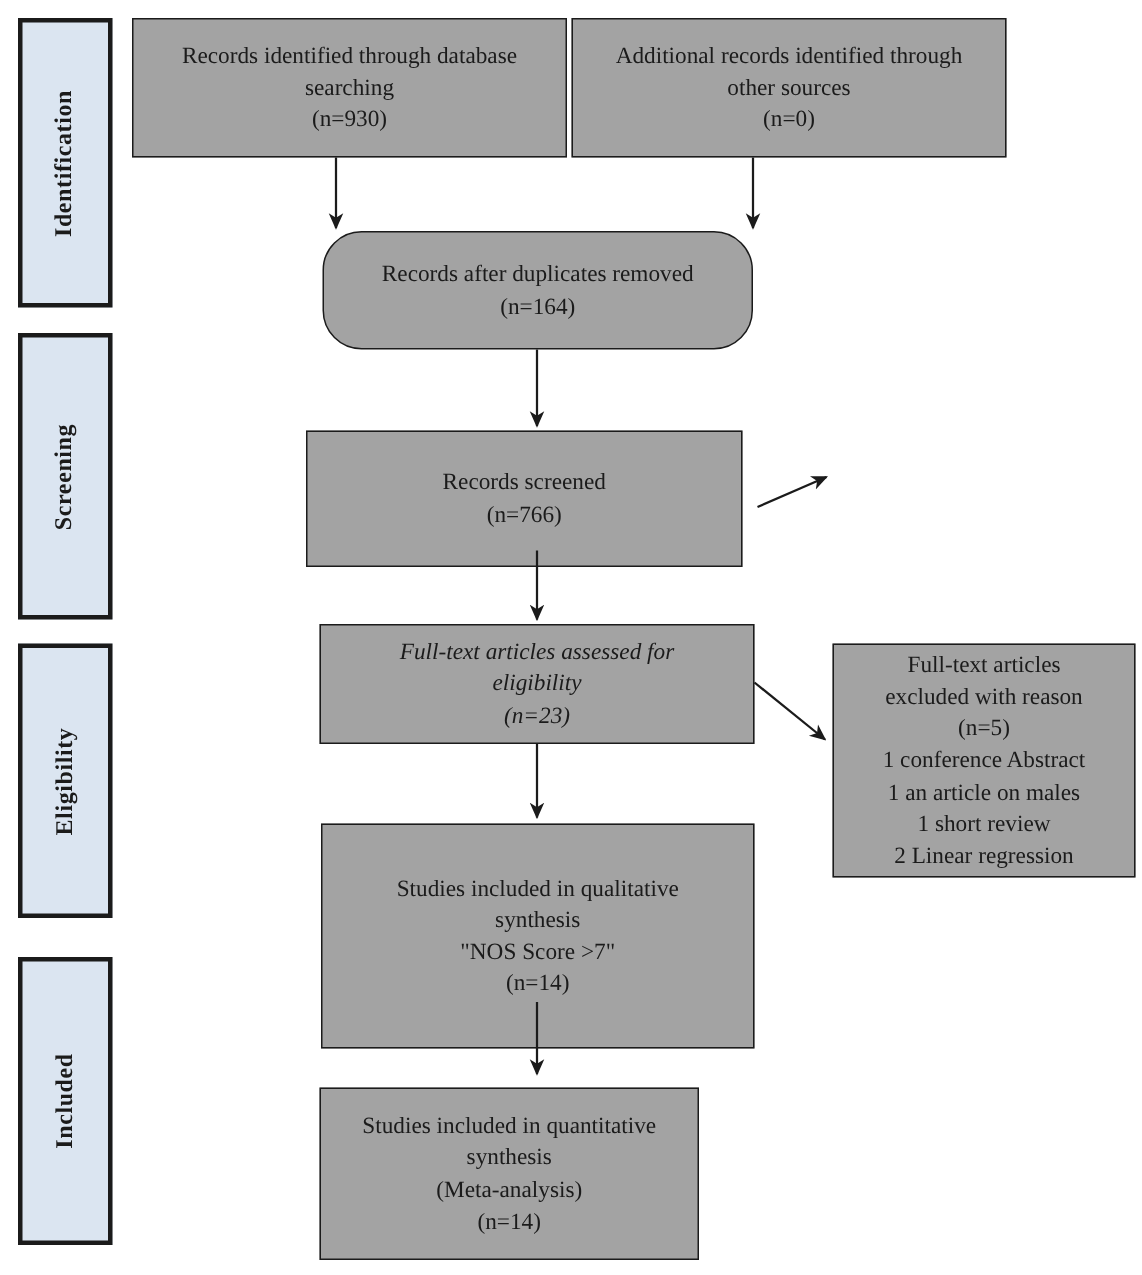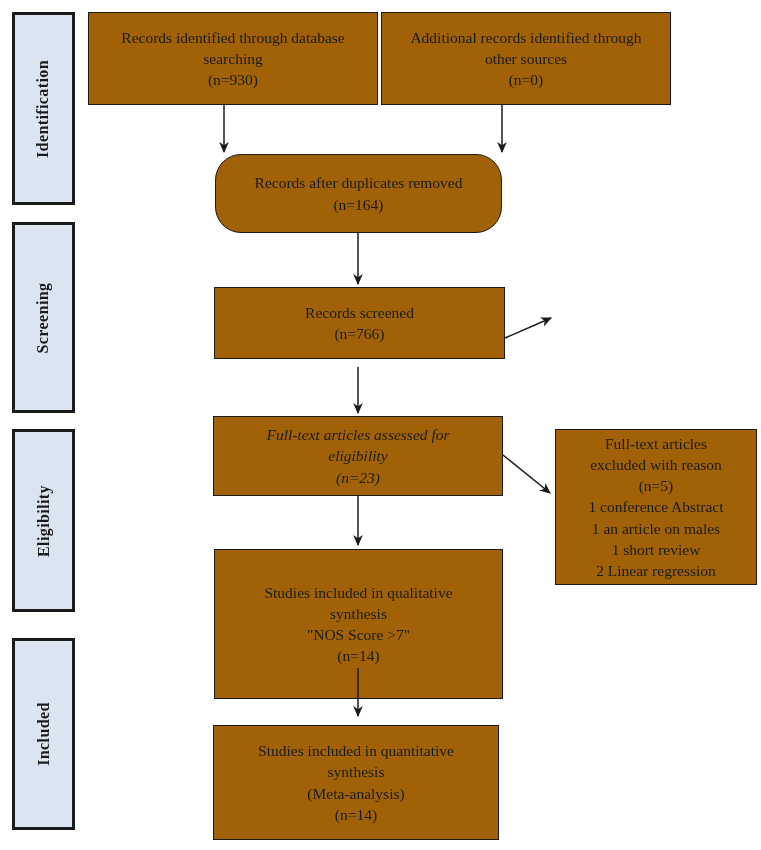--- a/index.html
+++ b/index.html
@@ -28,41 +28,41 @@
     color:var(--line-color, #1b1b1b);
   }
   #stage-identification { top:12px;  height:193px; }
   #stage-screening      { top:222px; height:191px; }
   #stage-eligibility    { top:429px; height:183px; }
   #stage-included       { top:638px; height:192px; }
 
   
   .node {
     position:absolute;
-    background:#a16207;
+    background:#a3a3a3;
     border:1.5px solid var(--line-color, #1b1b1b);
     display:flex; align-items:center; justify-content:center;
     text-align:center;
   }
   .node-text {
     white-space:pre-line;
     font-size:15.5px;
     line-height:1.36;
     color:var(--line-color, #1b1b1b);
     padding:2px 6px;
   }
   #n-records-identified { left:88px;  top:12px;  width:290px; height:93px; }
   #n-additional-records { left:381px; top:12px;  width:290px; height:93px; }
   #n-duplicates-removed { left:215px; top:154px; width:287px; height:79px;border-radius:26px; }
-  #n-records-screened   { left:214px; top:287px; width:291px; height:72px;font-family:Liberation Serif, serif; }
+  #n-records-screened   { left:204px; top:287px; width:291px; height:91px;font-family:Liberation Serif, serif; }
   #n-records-excluded   { left:554px; top:228px; width:200px; height:160px; }
   #n-fulltext-assessed  { left:213px; top:416px; width:290px; height:80px;font-style:italic; }
   #n-fulltext-excluded  { left:555px; top:429px; width:202px; height:156px; }
   #n-qualitative        { left:214px; top:549px; width:289px; height:150px; }
-  #n-quantitative       { left:213px; top:725px; width:286px; height:115px; }
+  #n-quantitative       { left:213px; top:725px; width:253px; height:115px; }
 
   svg.arrows {
     position:absolute; left:0; top:0;
     width:761px; height:850px;
     pointer-events:none;
   }
   svg.arrows path.link {
     stroke:var(--line-color, #1b1b1b);
     stroke-width:1.5;
     fill:none;

